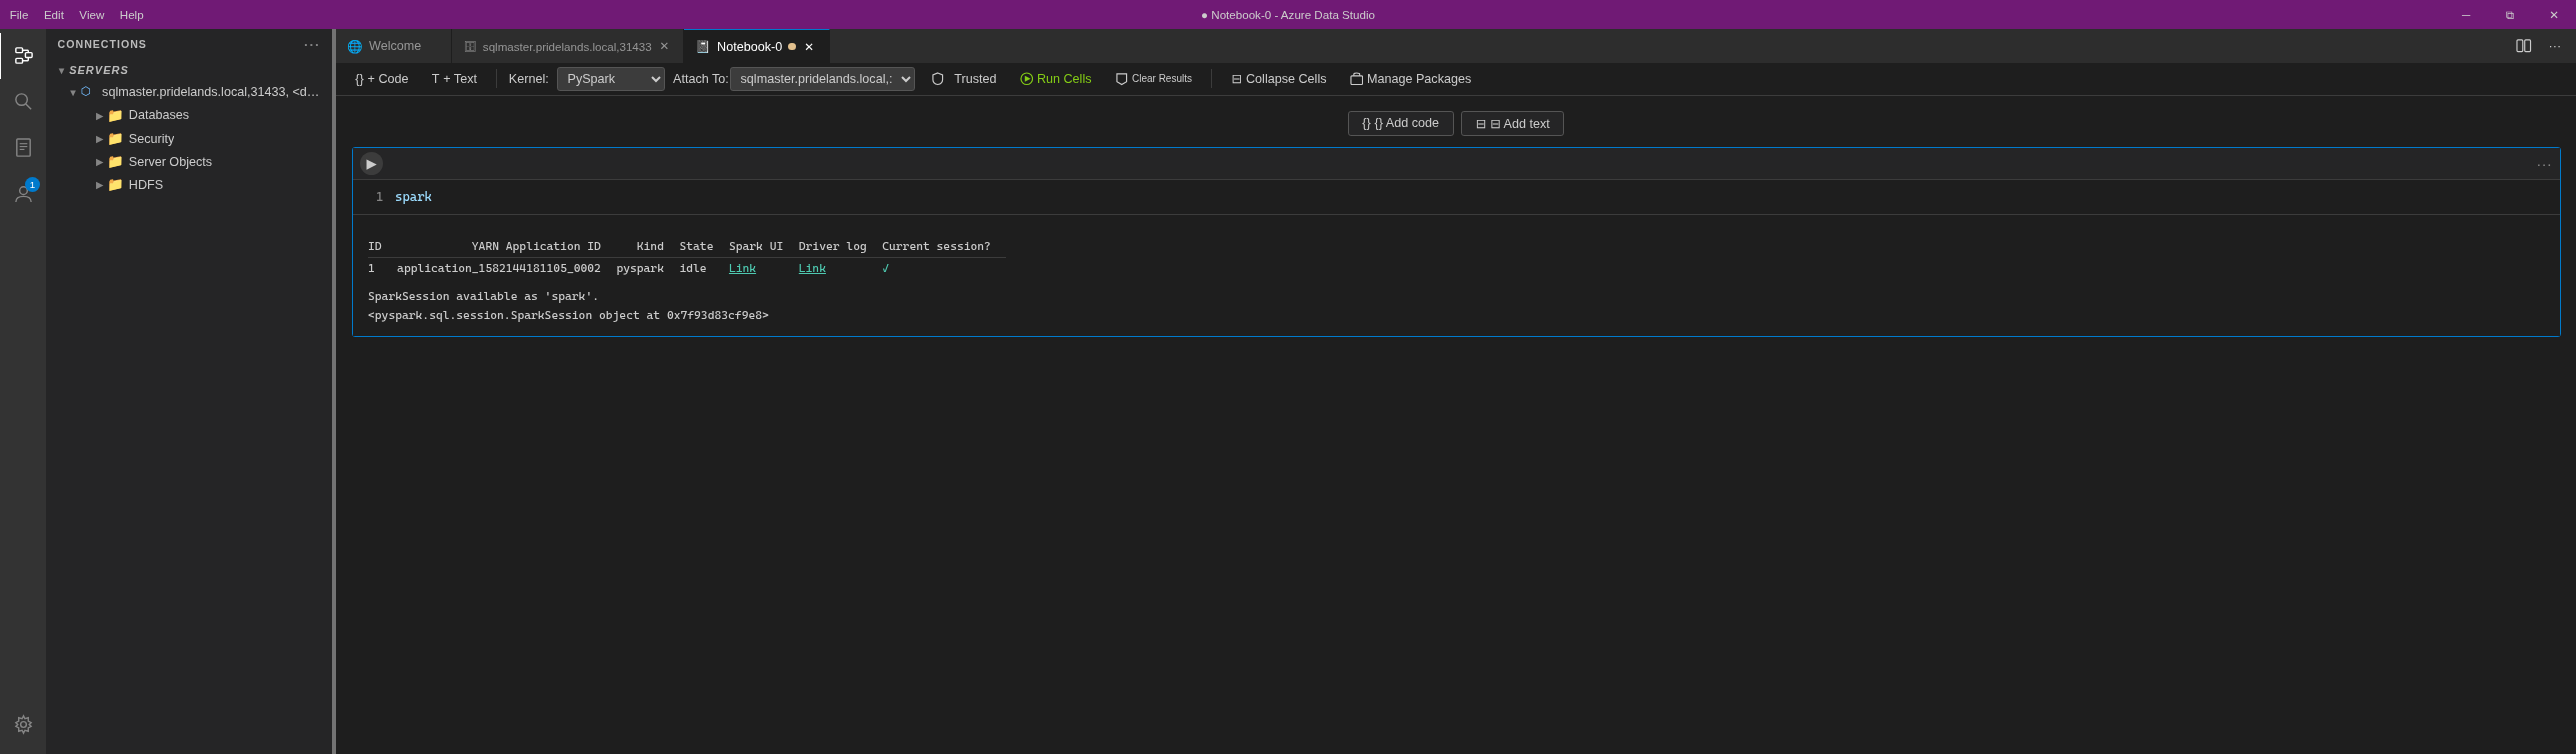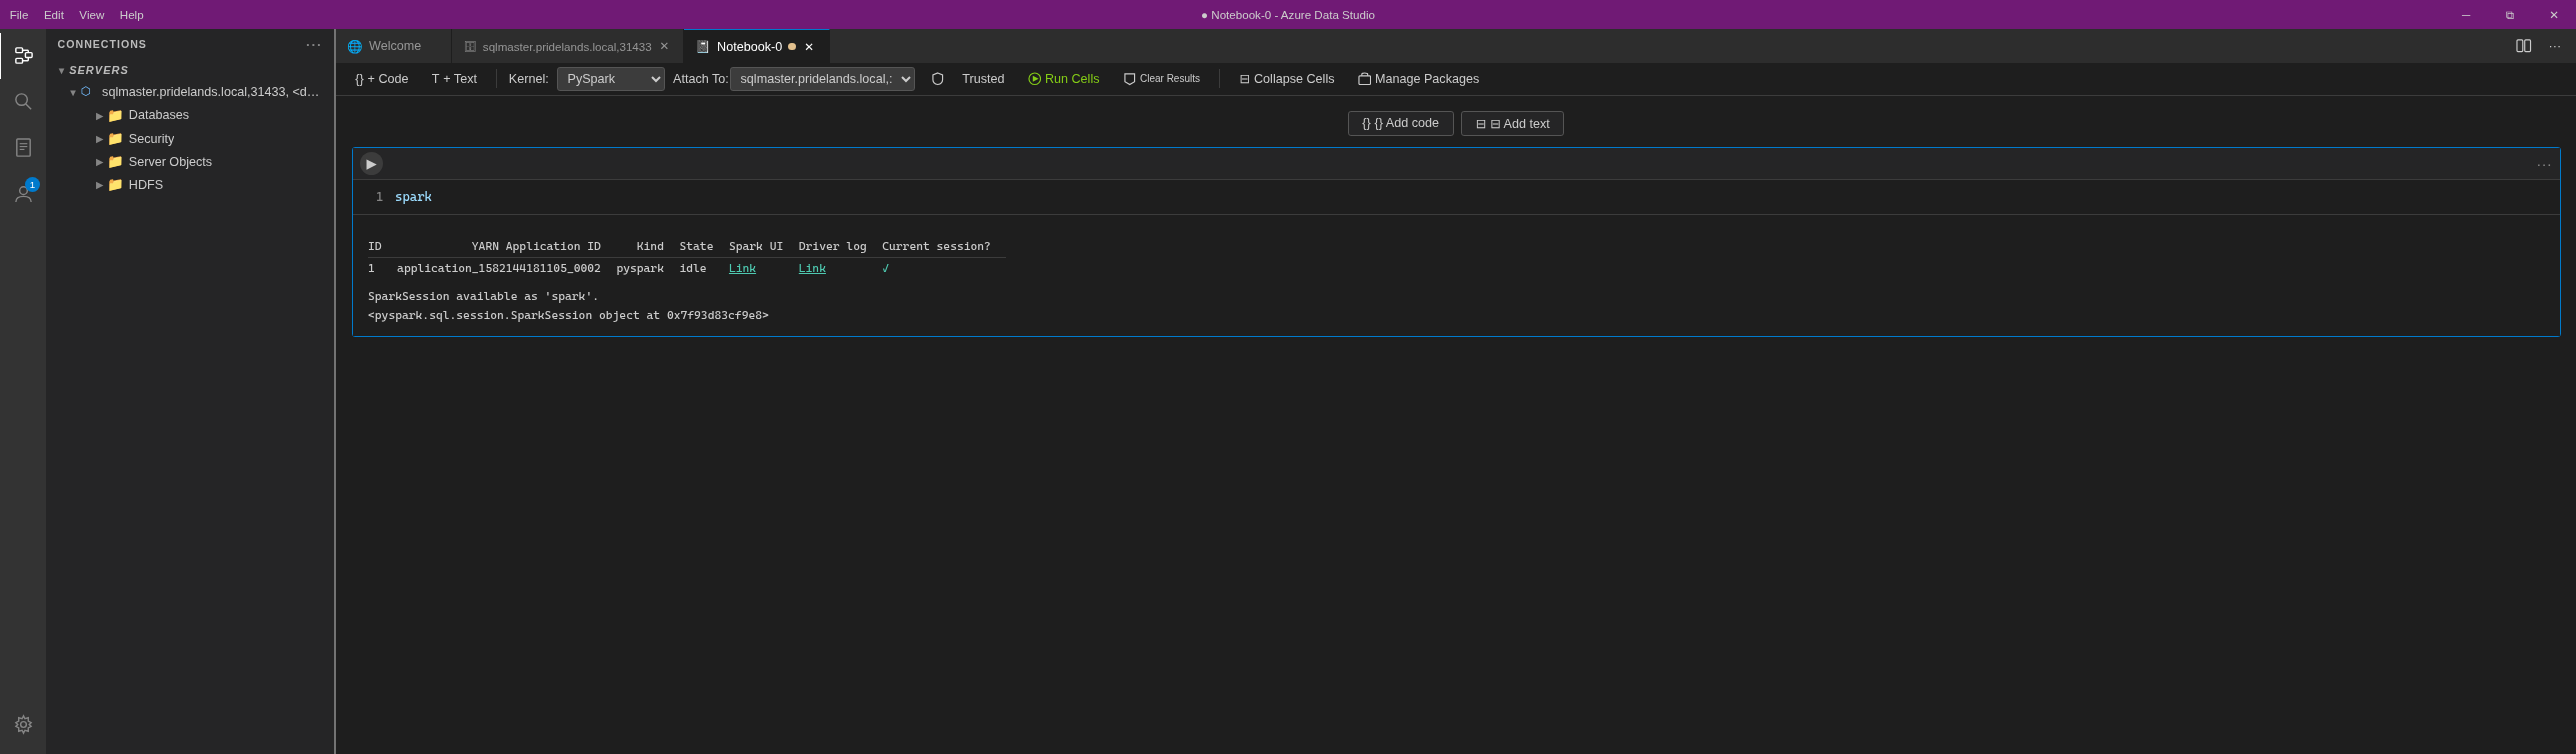--- a/index.html
+++ b/index.html
@@ -100,21 +100,21 @@
       margin-bottom: 7.7px;
     }
 
     
     .sidebar {
       width: 290px;
       background: #252526;
       display: flex;
       flex-direction: column;
       flex-shrink: 0;
-      border-right: 2px solid #737373;
+      border-right: 4px solid #737373;
     }
     .sidebar-header {
       padding: 7.7px 11.6px;
       font-size: 10.6px;
       font-weight: 700;
       letter-spacing: 1px;
       color: #bbbbbb;
       display: flex;
       align-items: center;
       justify-content: space-between;
@@ -276,21 +276,21 @@
       color: #cccccc;
       padding: 2.9px 5.8px;
       border-radius: 2.9px;
       font-size: 12.6px;
       cursor: pointer;
       max-width: 193px;
     }
     .trusted-btn {
       display: flex;
       align-items: center;
-      gap: 18px;
+      gap: 10px;
       padding: 3.9px 7.7px;
       cursor: pointer;
       border-radius: 2.9px;
       color: #cccccc;
       font-size: 12.6px;
     }
     .run-cells-btn {
       display: flex;
       align-items: center;
       gap: 3.9px;

